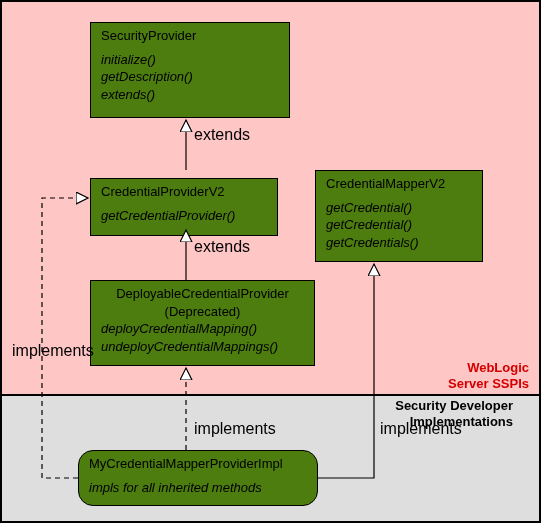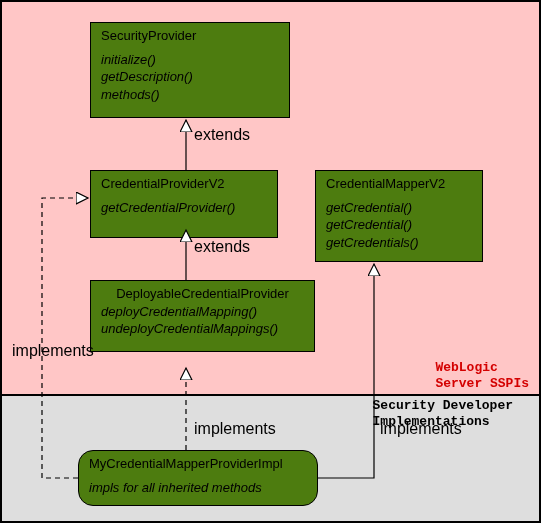--- a/index.html
+++ b/index.html
@@ -40,23 +40,23 @@
     padding: 4px 10px;
     line-height: 1.35;
   }
   .box .title {
     margin-bottom: 6px;
   }
   .box .method { font-style: italic; }
   .box .subtitle { text-align: center; }
   .region-label {
     position: absolute;
+    text-align: right;
     font-weight: bold;
     line-height: 1.2;
-    font-family: Liberation Mono, monospace;
   }
   .region-label.top { color: #d40000; }
   .edge-label {
     position: absolute;
     font-size: 16px;
   }
   svg.overlay {
     position: absolute;
     left: 0; top: 0;
     width: 541px; height: 523px;
@@ -69,37 +69,38 @@
 <div class="canvas">
 
   <div class="region-top"></div>
   <div class="region-bottom"></div>
   <div class="divider"></div>
 
   <div class="box" style="left:88px; top:20px; width:200px; height:96px;">
     <div class="title">SecurityProvider</div>
     <div class="method">initialize()</div>
     <div class="method">getDescription()</div>
-    <div class="method">methods()</div>
+    <div class="method">extends()</div>
   </div>
 
-  <div class="box" style="left:88px; top:168px; width:188px; height:68px;">
+  <div class="box" style="left:88px; top:176px; width:188px; height:58px;">
     <div class="title">CredentialProviderV2</div>
     <div class="method">getCredentialProvider()</div>
   </div>
 
   <div class="box" style="left:313px; top:168px; width:168px; height:92px;">
     <div class="title">CredentialMapperV2</div>
     <div class="method">getCredential()</div>
     <div class="method">getCredential()</div>
     <div class="method">getCredentials()</div>
   </div>
 
-  <div class="box" style="left:88px; top:278px; width:225px; height:72px;">
+  <div class="box" style="left:88px; top:278px; width:225px; height:86px;">
     <div class="subtitle">DeployableCredentialProvider</div>
+    <div class="subtitle">(Deprecated)</div>
     <div class="method">deployCredentialMapping()</div>
     <div class="method">undeployCredentialMappings()</div>
   </div>
 
   <div class="box" style="left:76px; top:448px; width:240px; height:56px;border-radius:15px;">
     <div class="title">MyCredentialMapperProviderImpl</div>
     <div class="method">impls for all inherited methods</div>
   </div>
 
   <div class="region-label top" style="right:10px; top:358px;">

